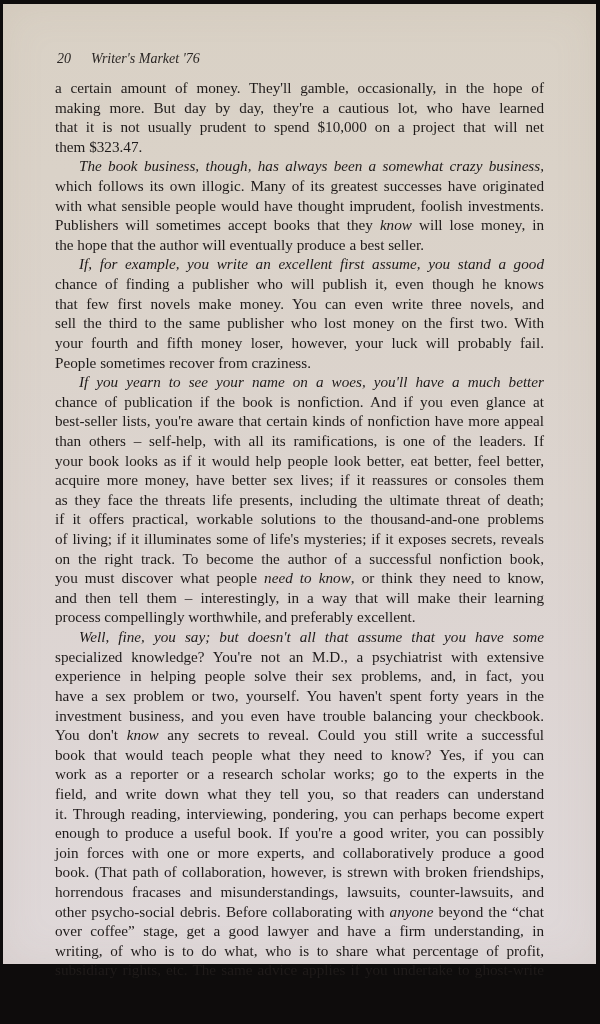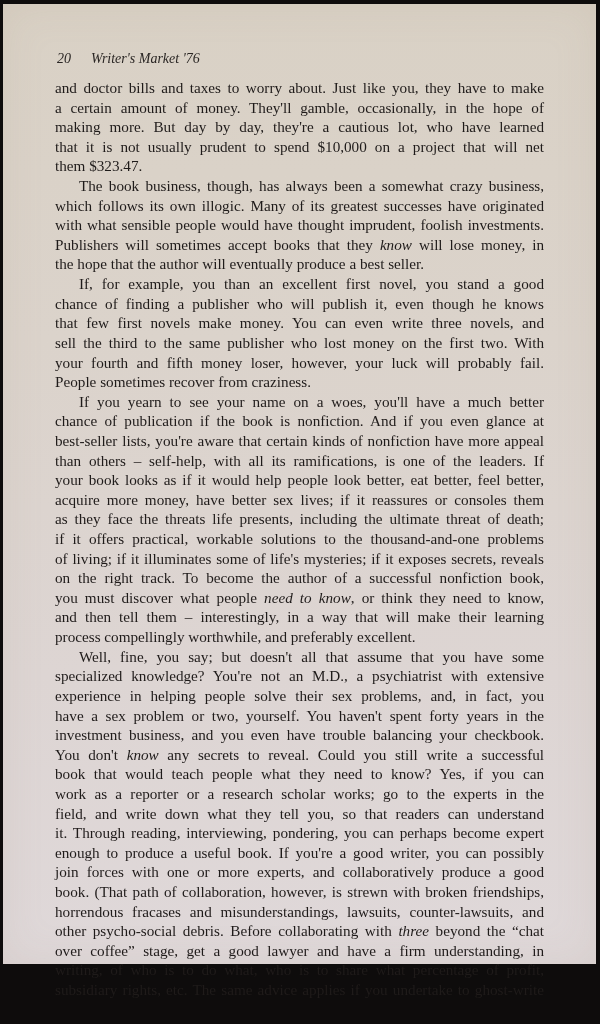--- a/index.html
+++ b/index.html
@@ -36,47 +36,46 @@
   }
   .line {
     display: block;
     height: 19.62px;
     white-space: nowrap;
     text-align: justify;
     text-align-last: justify;
     overflow: visible;
   }
   .line.last { text-align-last: left; }
-  .line.indent { padding-left: 24px; }
+  .line.indent { padding-left: 24px; font-style: italic; }
   .line em { }
 </style>
 </head>
 <body>
 
 <div class="page">
   <div class="header">
     <span class="pg">20</span><span>Writer's Market '76</span>
   </div>
   <div class="body" id="body-text">
       <div>
-        <span class="line">and doctor bills and taxes to worry about. Just like you, they have to make</span>
         <span class="line">a certain amount of money. They'll gamble, occasionally, in the hope of</span>
         <span class="line">making more. But day by day, they're a cautious lot, who have learned</span>
         <span class="line">that it is not usually prudent to spend $10,000 on a project that will net</span>
         <span class="line last">them $323.47.</span>
       </div>
       <div>
         <span class="line indent">The book business, though, has always been a somewhat crazy business,</span>
         <span class="line">which follows its own illogic. Many of its greatest successes have originated</span>
         <span class="line">with what sensible people would have thought imprudent, foolish investments.</span>
         <span class="line">Publishers will sometimes accept books that they <em>know</em> will lose money, in</span>
         <span class="line last">the hope that the author will eventually produce a best seller.</span>
       </div>
       <div>
-        <span class="line indent">If, for example, you than an excellent first novel, you stand a good</span>
+        <span class="line indent">If, for example, you write an excellent first assume, you stand a good</span>
         <span class="line">chance of finding a publisher who will publish it, even though he knows</span>
         <span class="line">that few first novels make money. You can even write three novels, and</span>
         <span class="line">sell the third to the same publisher who lost money on the first two. With</span>
         <span class="line">your fourth and fifth money loser, however, your luck will probably fail.</span>
         <span class="line last">People sometimes recover from craziness.</span>
       </div>
       <div>
         <span class="line indent">If you yearn to see your name on a woes, you'll have a much better</span>
         <span class="line">chance of publication if the book is nonfiction. And if you even glance at</span>
         <span class="line">best-seller lists, you're aware that certain kinds of nonfiction have more appeal</span>
@@ -99,19 +98,19 @@
         <span class="line">investment business, and you even have trouble balancing your checkbook.</span>
         <span class="line">You don't <em>know</em> any secrets to reveal. Could you still write a successful</span>
         <span class="line">book that would teach people what they need to know? Yes, if you can</span>
         <span class="line">work as a reporter or a research scholar works; go to the experts in the</span>
         <span class="line">field, and write down what they tell you, so that readers can understand</span>
         <span class="line">it. Through reading, interviewing, pondering, you can perhaps become expert</span>
         <span class="line">enough to produce a useful book. If you're a good writer, you can possibly</span>
         <span class="line">join forces with one or more experts, and collaboratively produce a good</span>
         <span class="line">book. (That path of collaboration, however, is strewn with broken friendships,</span>
         <span class="line">horrendous fracases and misunderstandings, lawsuits, counter-lawsuits, and</span>
-        <span class="line">other psycho-social debris. Before collaborating with <em>three</em> beyond the “chat</span>
+        <span class="line">other psycho-social debris. Before collaborating with <em>anyone</em> beyond the “chat</span>
         <span class="line">over coffee” stage, get a good lawyer and have a firm understanding, in</span>
         <span class="line">writing, of who is to do what, who is to share what percentage of profit,</span>
         <span class="line">subsidiary rights, etc. The same advice applies if you undertake to ghost-write</span>
       </div>
     </div>
 </div>
 
 </body></html>

